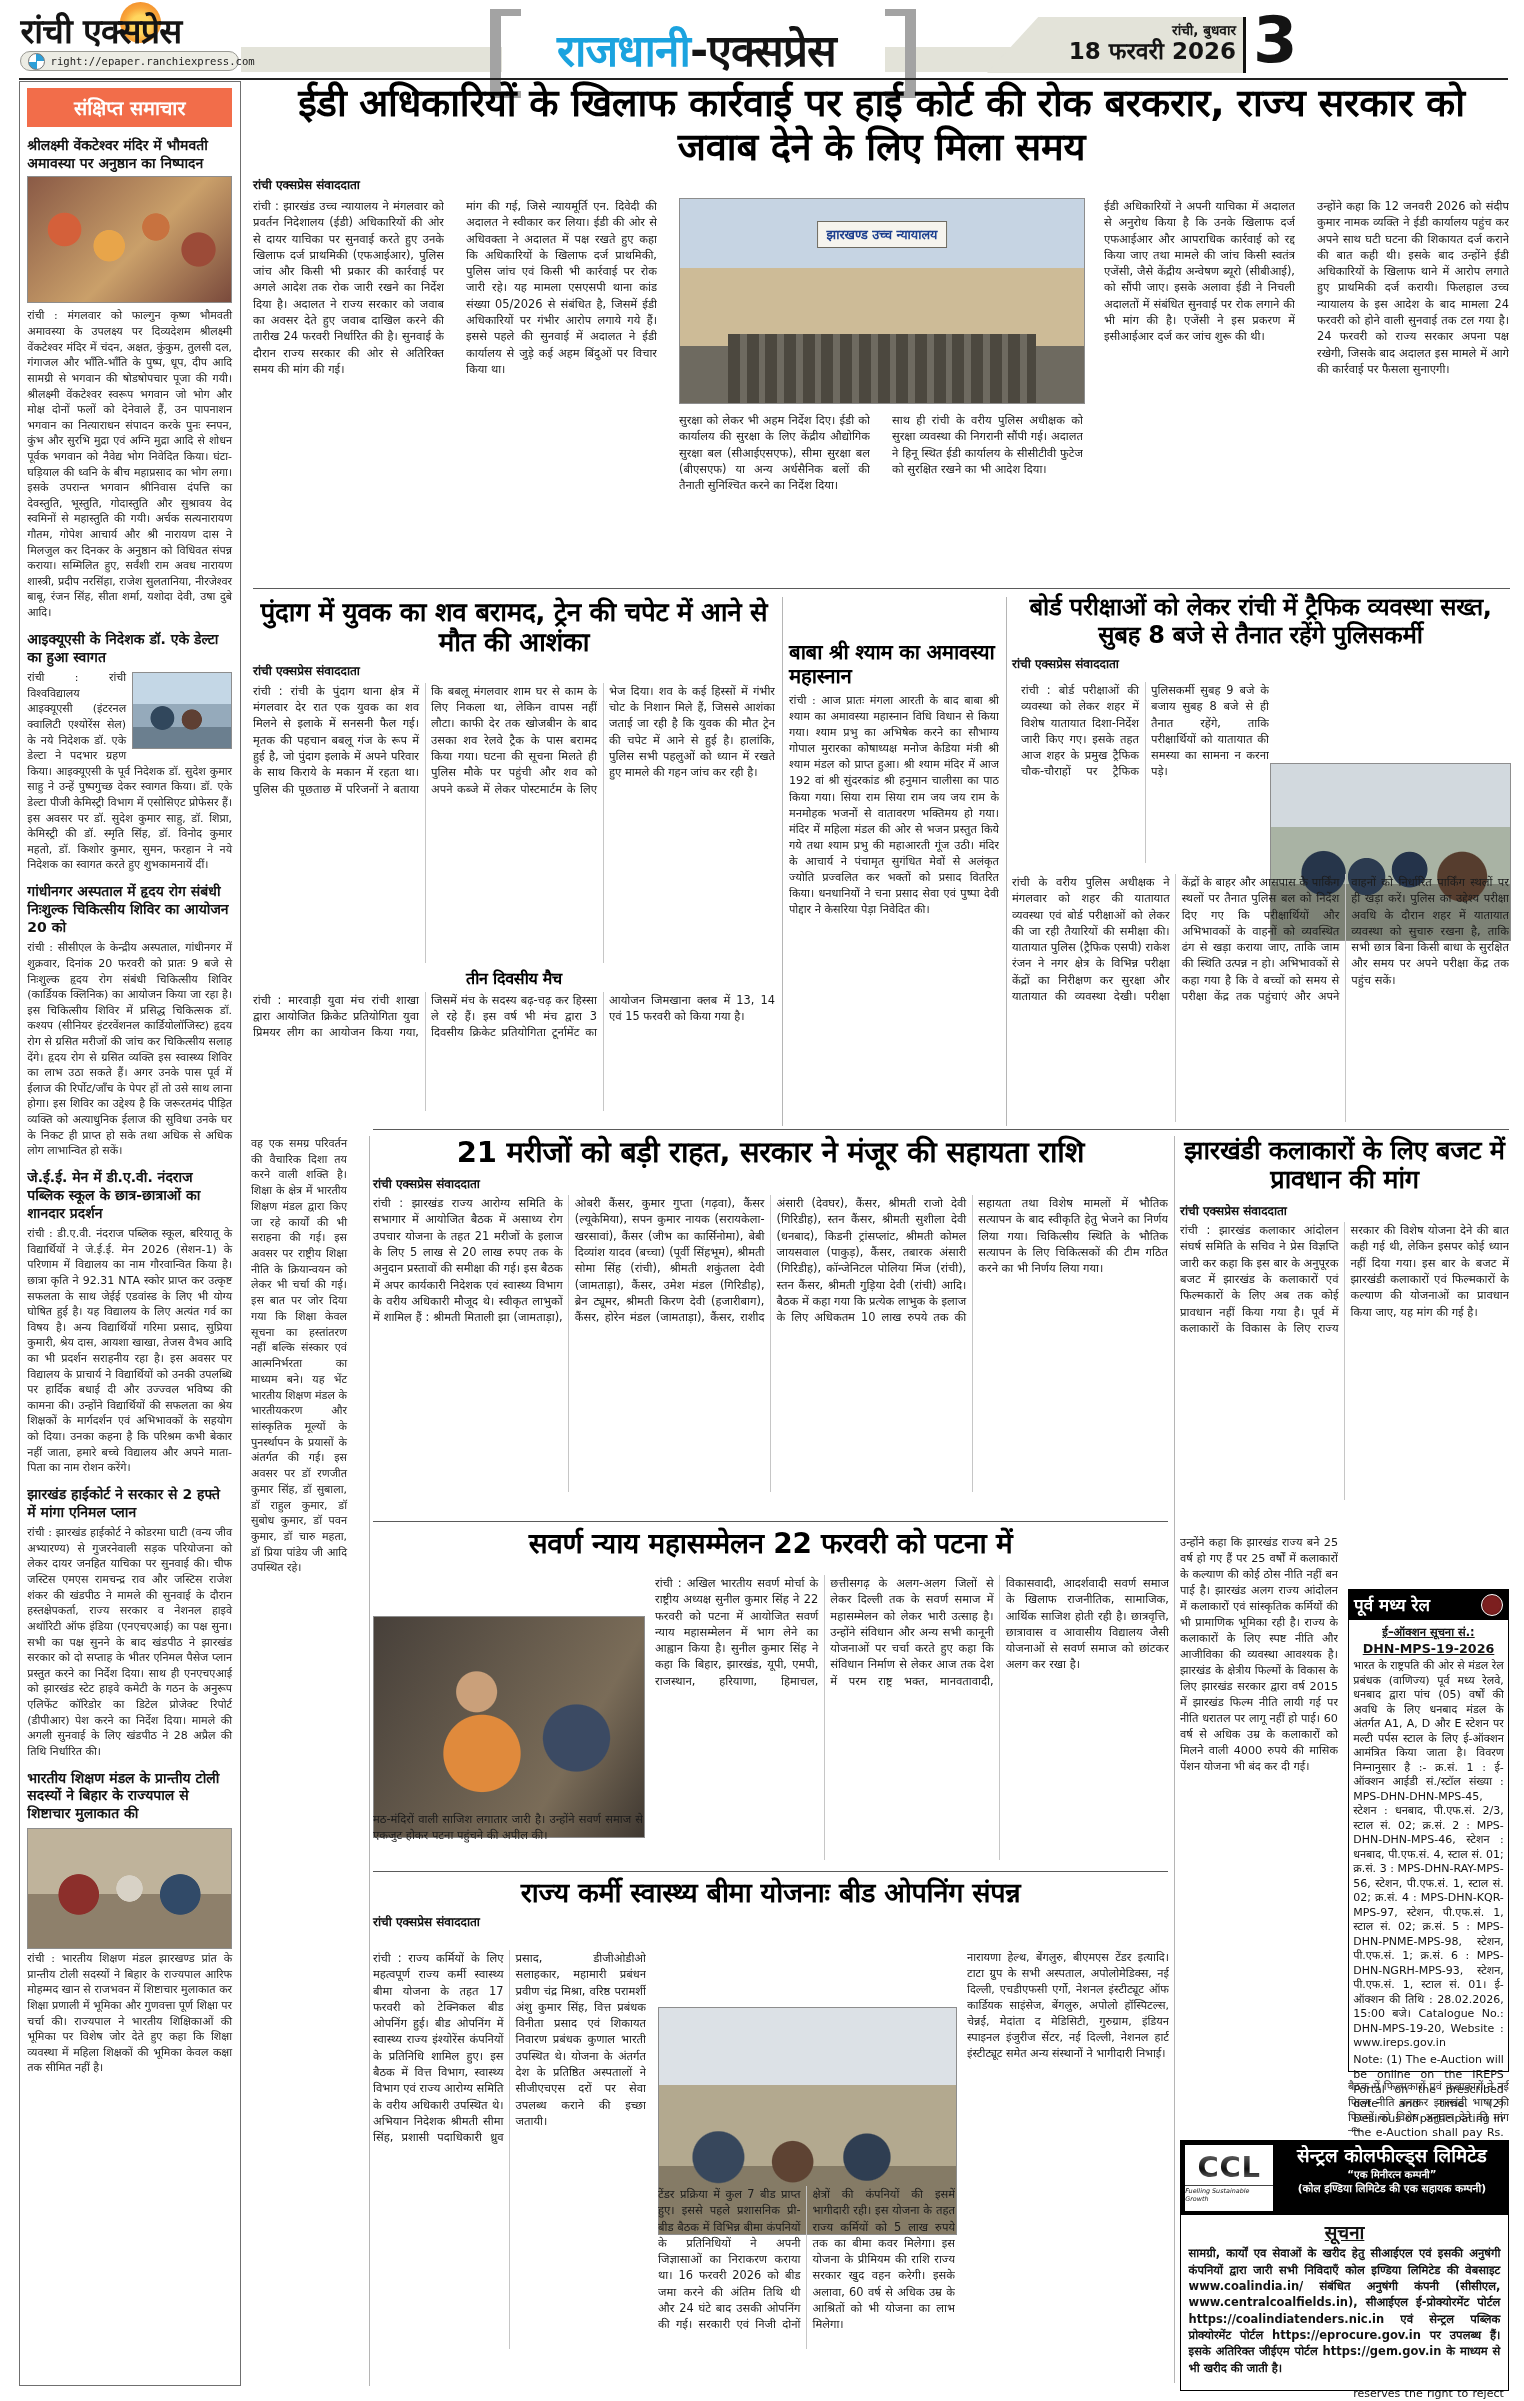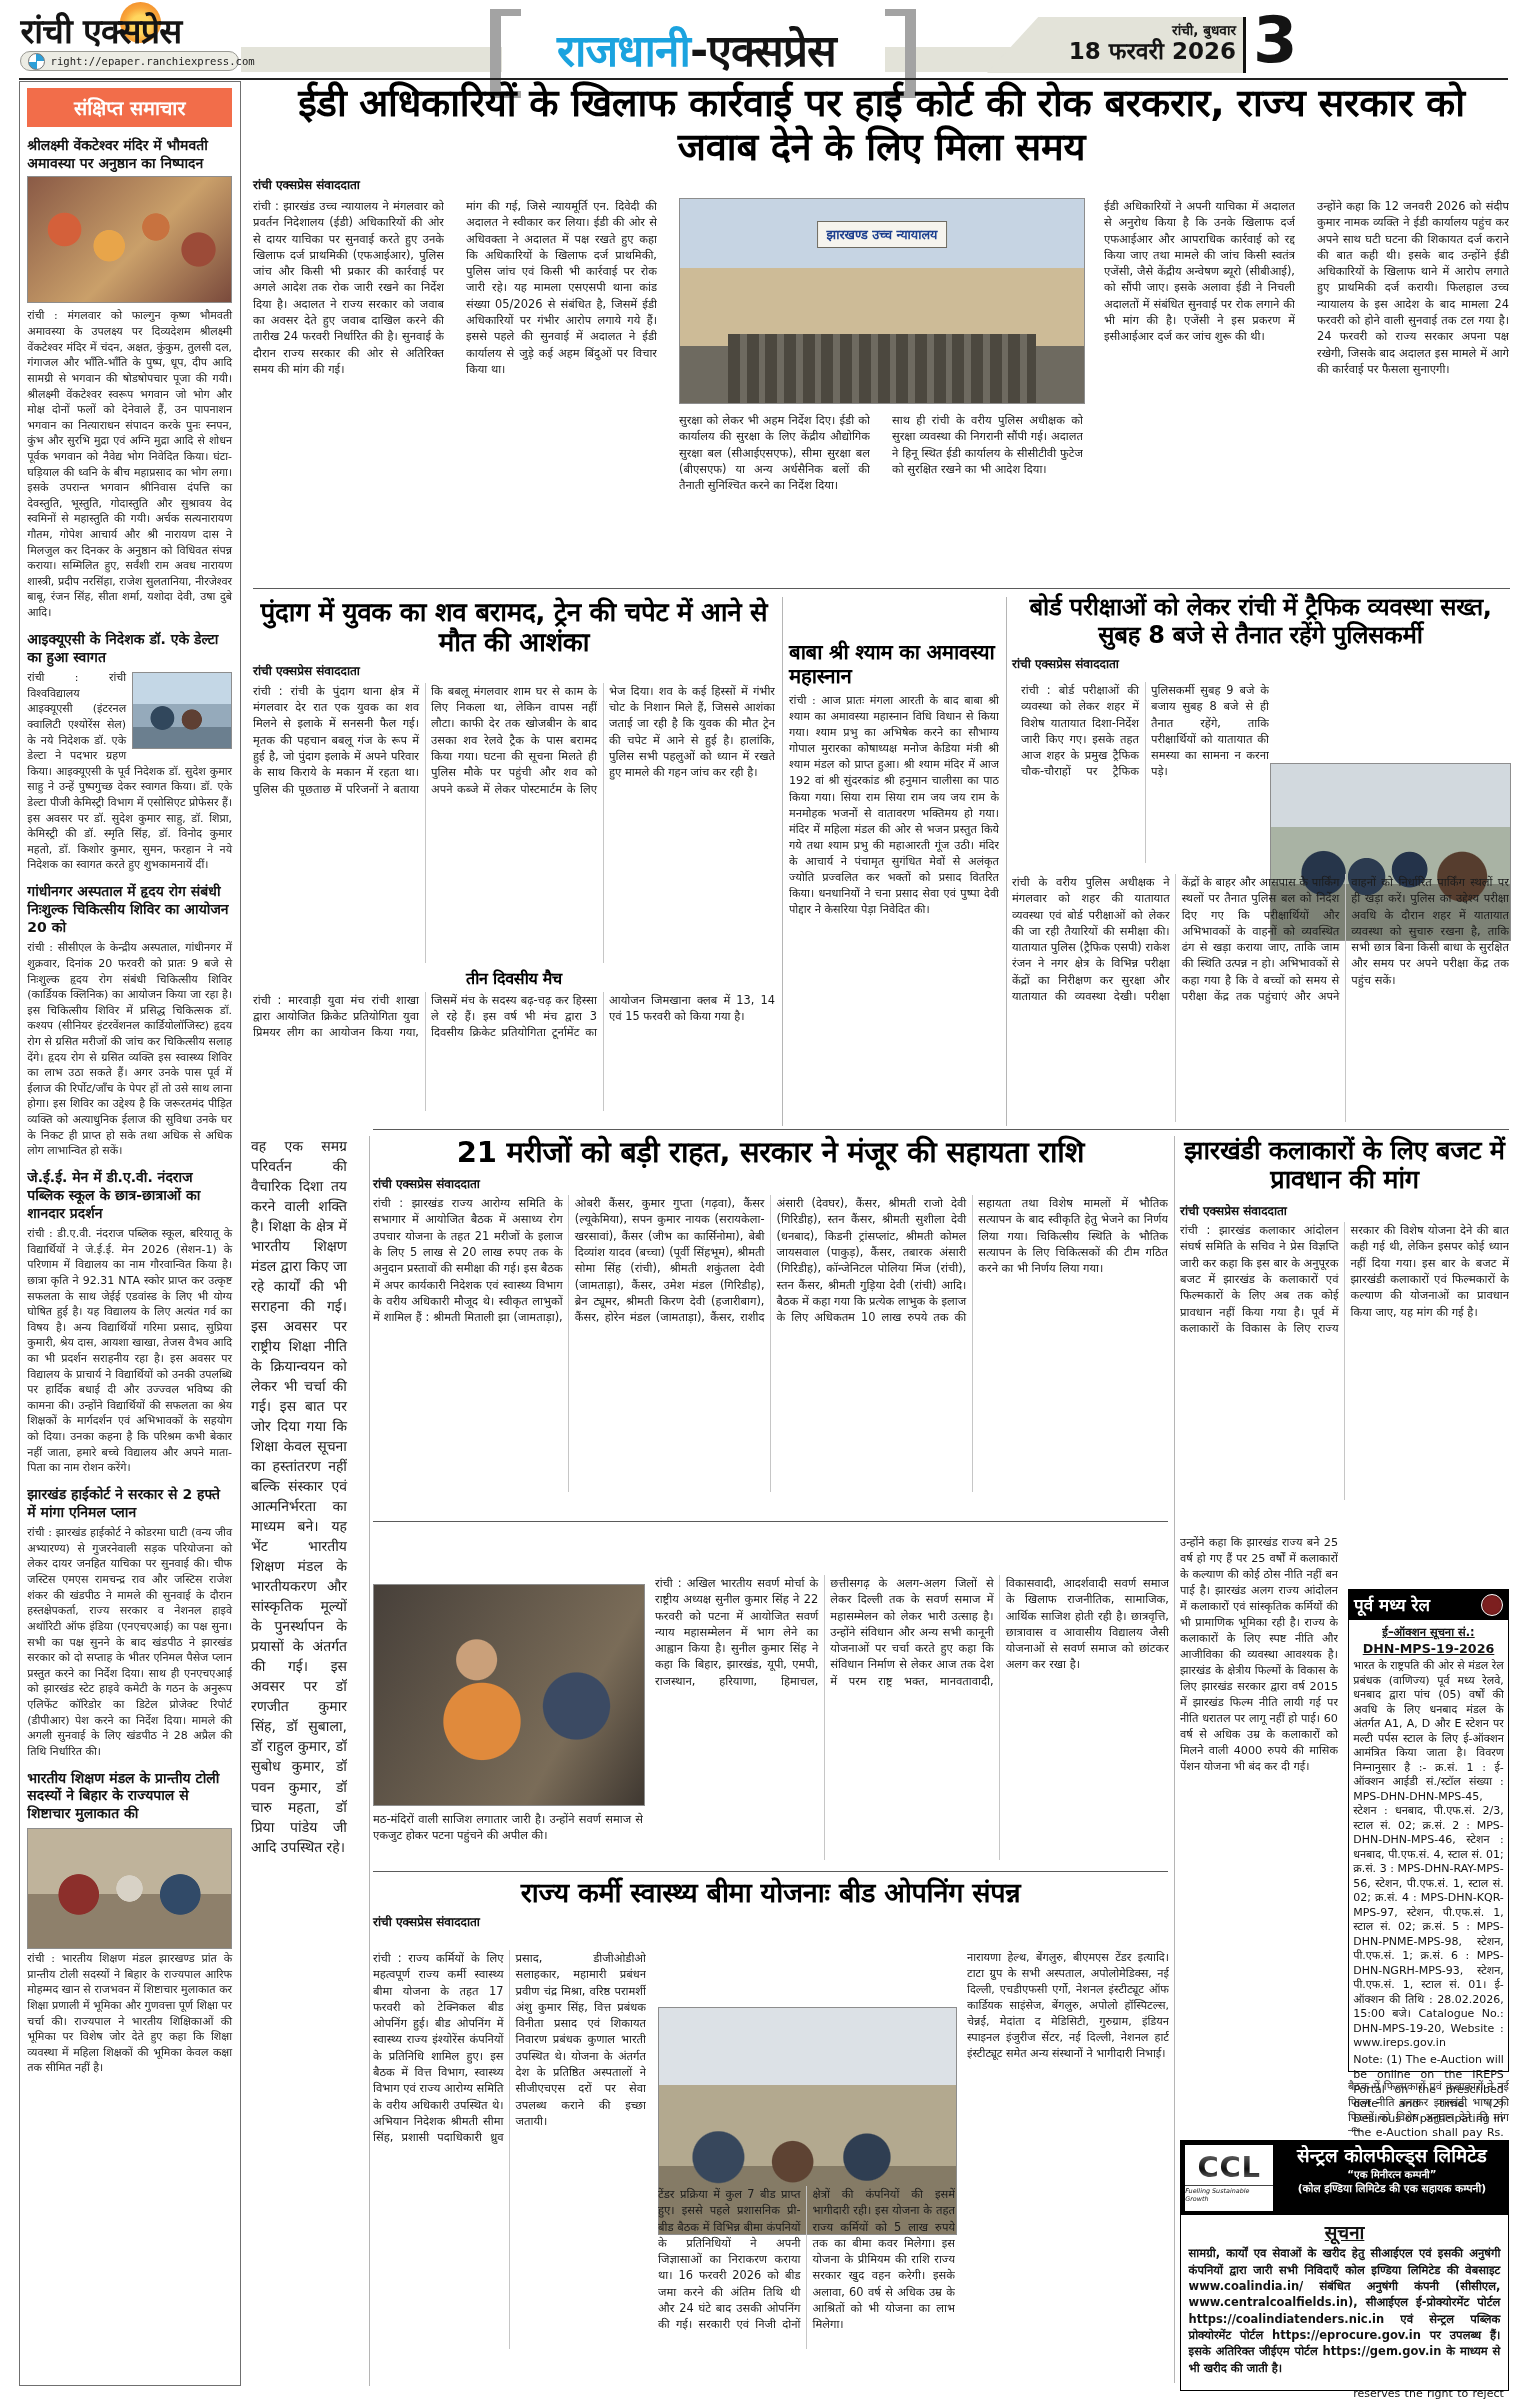--- a/index.html
+++ b/index.html
@@ -53,21 +53,21 @@
   .ph-office{float:right;width:98px;height:75px;margin:1.7px 0 3.4px 6px;
      background:radial-gradient(circle at 30% 60%,#31475c 0 14%,transparent 15%),
                 radial-gradient(circle at 60% 62%,#5e3f33 0 13%,transparent 14%),
                 linear-gradient(#c4d7e6 0 42%,#95aabb 42% 72%,#6b7f8f 72%);}
   .ph-group{height:119px;margin:5.1px 0 1.7px;
      background:radial-gradient(circle at 25% 55%,#8c2f2b 0 12%,transparent 12.5%),
                 radial-gradient(circle at 50% 50%,#d8d2c6 0 11%,transparent 11.5%),
                 radial-gradient(circle at 75% 55%,#314a68 0 12%,transparent 12.5%),
                 linear-gradient(#bfb39b 0 55%,#8e806b 55%);}
   .overflow-col{left:251px;top:1136px;width:119px;height:1250px;border-right:0.8px solid #b5b5b5;
-                padding-right:22px;box-sizing:border-box;font-size:14px;}
+                padding-right:22px;box-sizing:border-box;font-size:11px;}
 
   
   .ph-court{background:linear-gradient(#c6d4e3 0 34%,#cdbb97 34% 72%,#6e6a60 72%);}
   .court-sign{position:absolute;left:50%;top:22px;transform:translateX(-50%);
               background:#f6f4ee;border:1.7px solid #6e6a60;padding:3.4px 8.5px;
               font-size:12.7px;font-weight:700;color:#1c3f8f;white-space:nowrap;}
   .court-gate{position:absolute;left:12%;bottom:0;width:76%;height:34%;
               background:repeating-linear-gradient(90deg,#4c483f 0 12px,#6e6a60 12px 18.7px);}
   .ph-police{background:radial-gradient(circle at 22% 62%,#26354a 0 10%,transparent 10.5%),
              radial-gradient(circle at 40% 64%,#2c3b50 0 10%,transparent 10.5%),
@@ -249,20 +249,21 @@
       <div class="rail-sign" style="padding-top:0;">पूर्व मध्य रेल धनबाद</div>
       <div class="rail-pr">पीआर/1795/डीएचएन/एन/25-26/68</div>
     </div>
 
     <div class="abs bt" style="left:168px;top:943px;width:161px;height:53px;font-size:11px;">बैठक में फिल्मकारों एवं कलाकारों ने नई फिल्म नीति बनाकर झारखंडी भाषा की फिल्मों को विशेष अनुदान देने की मांग की।</div>
   </div>
 
   <div class="abs rule-h" style="left:373px;top:1521px;width:795px;"></div>
 
   <div class="abs" style="left:373px;top:1528px;width:795px;height:337px;">
+    <h2 class="hl center" style="font-size:28px;">सवर्ण न्याय महासम्मेलन 22 फरवरी को पटना में</h2>
     <div class="abs ph ph-speaker" style="left:0;top:56px;width:270px;height:220px;"></div>
     <div class="abs bt c3" style="left:282px;top:47px;width:514px;height:285px;">रांची : अखिल भारतीय सवर्ण मोर्चा के राष्ट्रीय अध्यक्ष सुनील कुमार सिंह ने 22 फरवरी को पटना में आयोजित सवर्ण न्याय महासम्मेलन में भाग लेने का आह्वान किया है। सुनील कुमार सिंह ने कहा कि बिहार, झारखंड, यूपी, एमपी, राजस्थान, हरियाणा, हिमाचल, छत्तीसगढ़ के अलग-अलग जिलों से लेकर दिल्ली तक के सवर्ण समाज में महासम्मेलन को लेकर भारी उत्साह है। उन्होंने संविधान और अन्य सभी कानूनी योजनाओं पर चर्चा करते हुए कहा कि संविधान निर्माण से लेकर आज तक देश में परम राष्ट्र भक्त, मानवतावादी, विकासवादी, आदर्शवादी सवर्ण समाज के खिलाफ राजनीतिक, सामाजिक, आर्थिक साजिश होती रही है। छात्रवृत्ति, छात्रावास व आवासीय विद्यालय जैसी योजनाओं से सवर्ण समाज को छांटकर अलग कर रखा है।</div>
     <div class="abs bt" style="left:0;top:283px;width:270px;height:49px;">मठ-मंदिरों वाली साजिश लगातार जारी है। उन्होंने सवर्ण समाज से एकजुट होकर पटना पहुंचने की अपील की।</div>
   </div>
 
   <div class="abs rule-h" style="left:373px;top:1871px;width:795px;"></div>
 
   <div class="abs" style="left:373px;top:1877px;width:795px;height:514px;">
     <h2 class="hl center" style="font-size:27px;">राज्य कर्मी स्वास्थ्य बीमा योजनाः बीड ओपनिंग संपन्न</h2>
     <div class="byline" style="margin:5.1px 0 3.4px;">रांची एक्सप्रेस संवाददाता</div>

